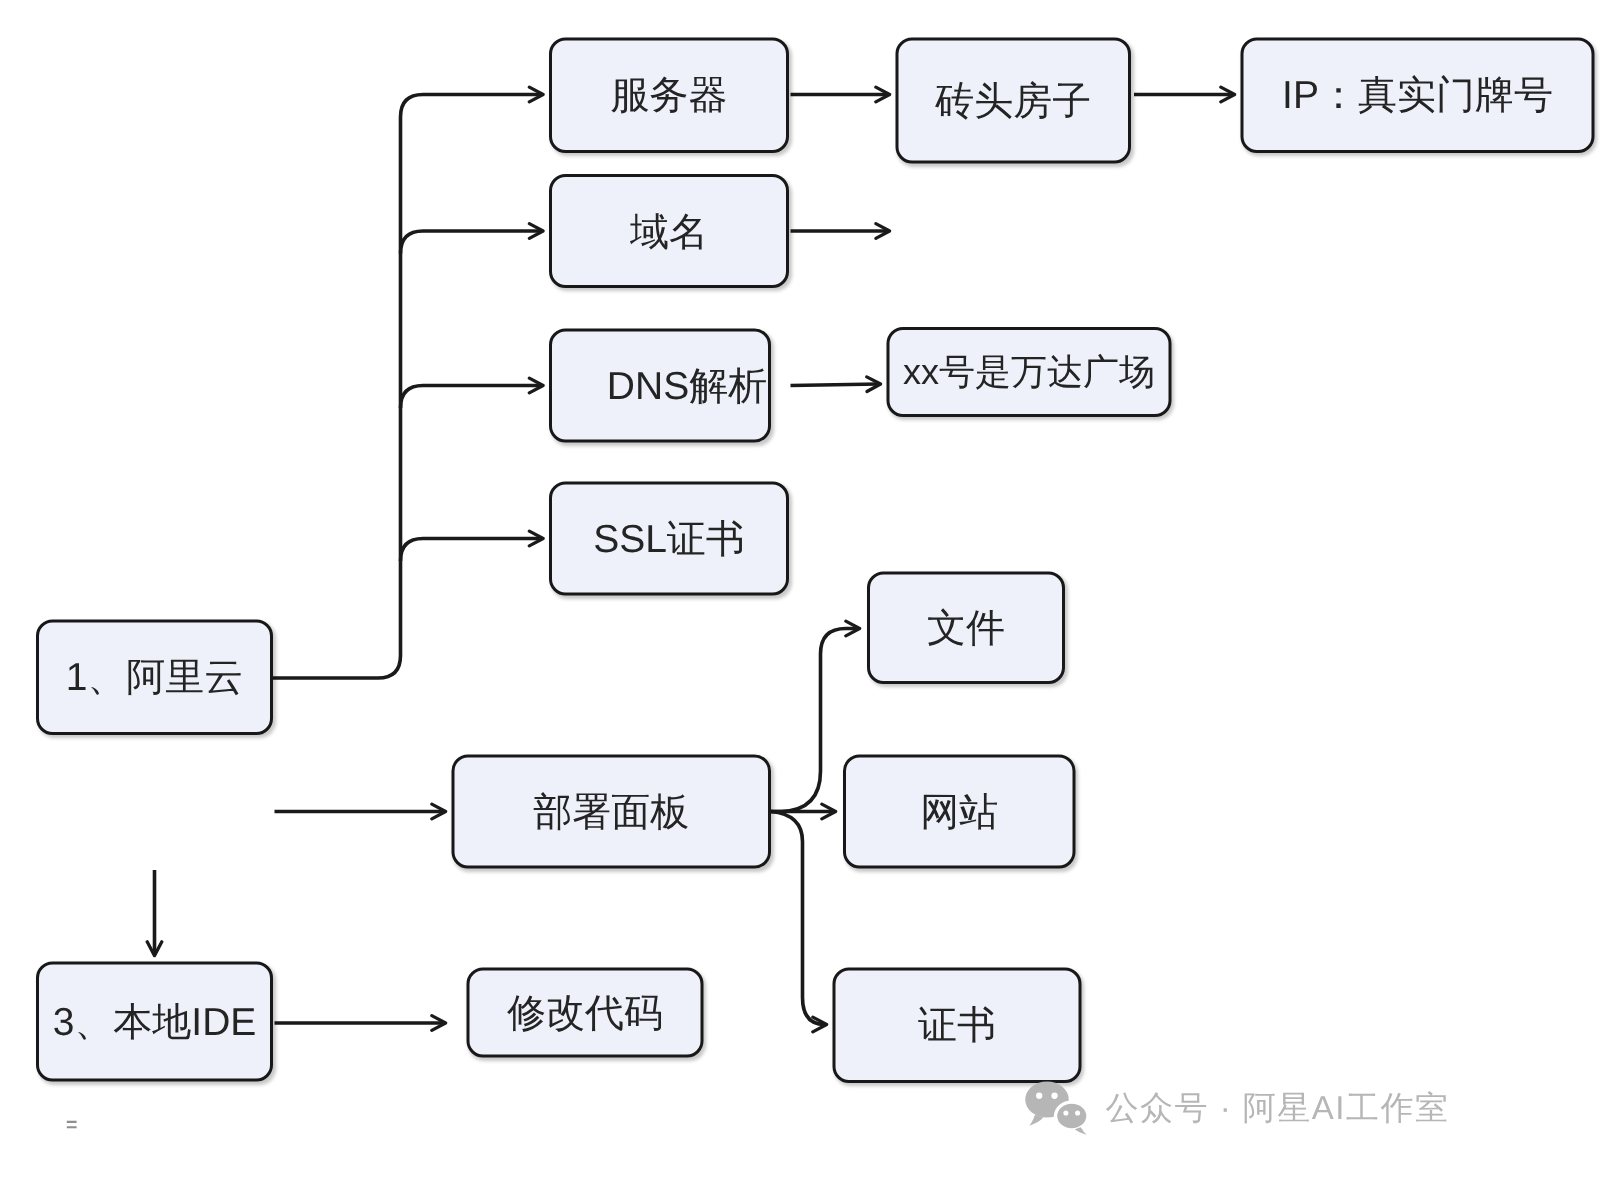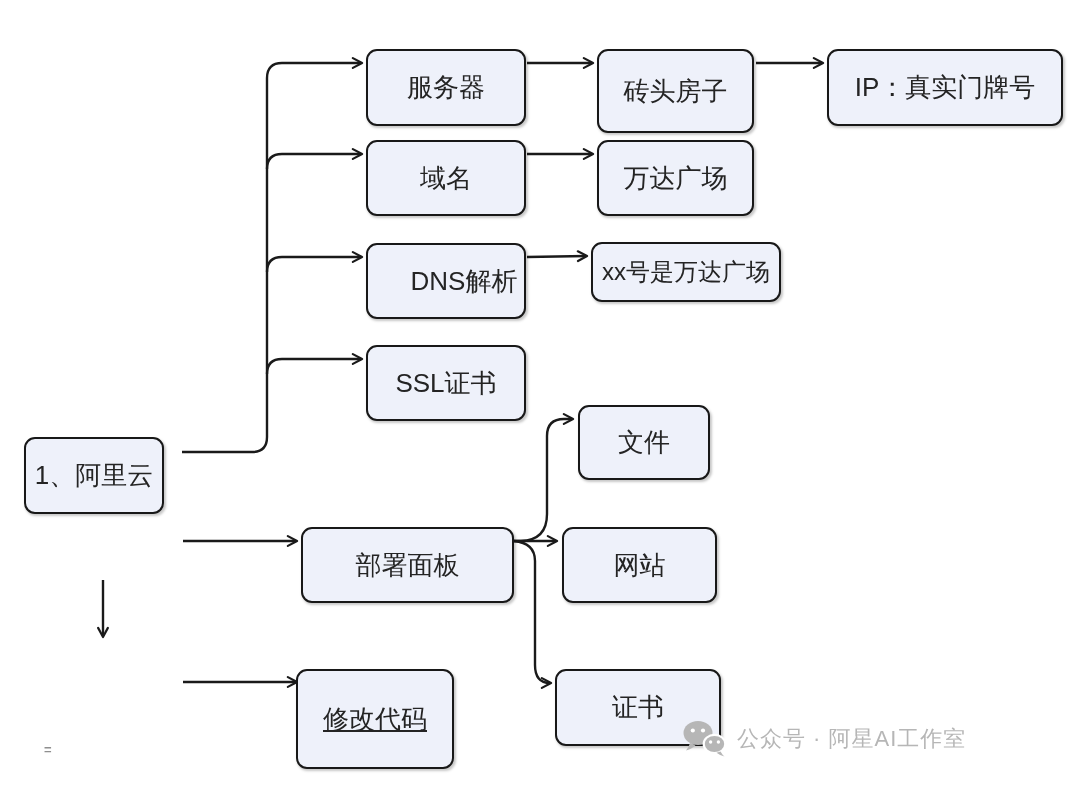--- a/index.html
+++ b/index.html
@@ -8,39 +8,38 @@
     font-family:"Liberation Sans","DejaVu Sans",sans-serif; overflow:hidden;
   }
   svg.wires { position:absolute; left:0; top:0; width:1080px; height:788px; pointer-events:none; }
   .edge { fill:none; stroke:#1a1a1a; stroke-width:2.4; }
   .node {
     position:absolute; box-sizing:border-box;
     background:#eef1fa; border:2.6px solid #181818; border-radius:11px;
     display:flex; align-items:center; justify-content:center;
     font-size:26px; color:#242424; white-space:nowrap;
     box-shadow:1.5px 2px 2.5px rgba(0,0,0,0.22);
-    margin-top:24px;
   }
   
   #n-server  { left:366px; top:25px;  width:160px; height:77px; }
   #n-brick   { left:597px; top:25px;  width:157px; height:84px; }
   #n-ip      { left:827px; top:25px;  width:236px; height:77px; }
   #n-domain  { left:366px; top:116px; width:160px; height:76px; }
   #n-wanda   { left:597px; top:116px; width:157px; height:76px; }
-  #n-dns     { left:366px; top:219px; width:160px; height:76px;padding-left:36px; }
+  #n-dns     { left:366px; top:219px; width:148px; height:76px;padding-left:36px; }
   #n-xxwanda { left:591px; top:218px; width:190px; height:60px; font-size:24px; }
   #n-ssl     { left:366px; top:321px; width:160px; height:76px; }
-  #n-aliyun  { left:24px;  top:413px; width:140px; height:77px; }
+  #n-aliyun  { left:24px;  top:413px; width:158px; height:77px; }
   #n-baota   { left:24px;  top:503px; width:158px; height:76px; }
   #n-deploy  { left:301px; top:503px; width:213px; height:76px; }
   #n-file    { left:578px; top:381px; width:132px; height:75px; }
   #n-website { left:562px; top:503px; width:155px; height:76px; }
   #n-cert    { left:555px; top:645px; width:166px; height:77px; }
   #n-ide     { left:24px;  top:641px; width:158px; height:80px; }
-  #n-code    { left:296px; top:645px; width:158px; height:100px;text-decoration:underline; }
+  #n-code    { left:311px; top:645px; width:158px; height:60px; }
 
   .watermark {
     position:absolute; left:682px; top:714px; height:50px;
     display:flex; align-items:center; gap:11px;
     color:#b6b6b6; font-size:22px; letter-spacing:1px; user-select:none;
   }
   .footnote {
     position:absolute; left:44px; top:742px;
     color:#8f8f8f; font-size:13px; font-weight:bold;
   }
@@ -69,29 +68,29 @@
     <path class="edge" d="M 183 682 L 296 682" marker-end="url(#arrow)"></path>
     <path class="edge" d="M 514 541 L 521 541 Q 547 540 547 514 L 547 436 Q 547 419 564 419 L 572 419" marker-end="url(#arrow)"></path>
     <path class="edge" d="M 514 541 L 556 541" marker-end="url(#arrow)"></path>
     <path class="edge" d="M 514 541 Q 535 543 535 561 L 535 665 Q 535 683 550 683" marker-end="url(#arrow)"></path>
   </svg>
 
   <div class="node" id="n-server">服务器</div>
   <div class="node" id="n-brick">砖头房子</div>
   <div class="node" id="n-ip">IP：真实门牌号</div>
   <div class="node" id="n-domain">域名</div>
-  <div class="node" id="n-wanda">万达广场</div>
   <div class="node" id="n-dns">DNS解析</div>
   <div class="node" id="n-xxwanda">xx号是万达广场</div>
   <div class="node" id="n-ssl">SSL证书</div>
   <div class="node" id="n-aliyun">1、阿里云</div>
   <div class="node" id="n-deploy">部署面板</div>
   <div class="node" id="n-website">网站</div>
   <div class="node" id="n-file">文件</div>
   <div class="node" id="n-cert">证书</div>
+  <div class="node" id="n-ide">3、本地IDE</div>
   <div class="node" id="n-code">修改代码</div>
 
   <div class="watermark">
     <span style="display:inline-flex;">
       <svg width="44" height="40" viewBox="0 0 44 40">
         <ellipse cx="16" cy="14" rx="14.5" ry="12" fill="#b6b6b6"></ellipse>
         <path d="M 8 24 Q 6.5 29 4 31.5 Q 10.5 29.5 13.5 26 Z" fill="#b6b6b6"></path>
         <circle cx="10.8" cy="11.5" r="2.1" fill="#ffffff"></circle>
         <circle cx="21.0" cy="11.5" r="2.1" fill="#ffffff"></circle>
         <ellipse cx="32.5" cy="25" rx="10.8" ry="9.2" fill="#b6b6b6" stroke="#ffffff" stroke-width="2.2"></ellipse>

